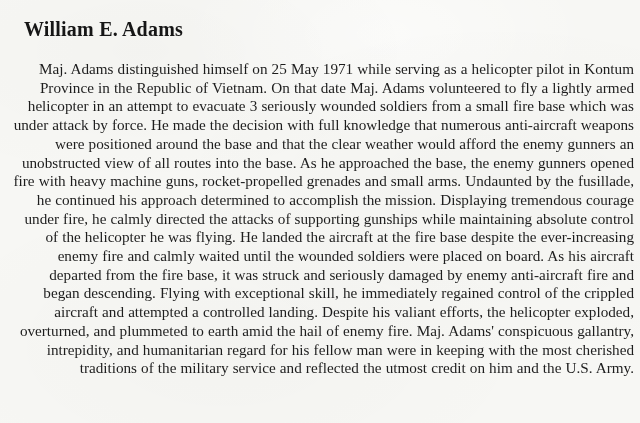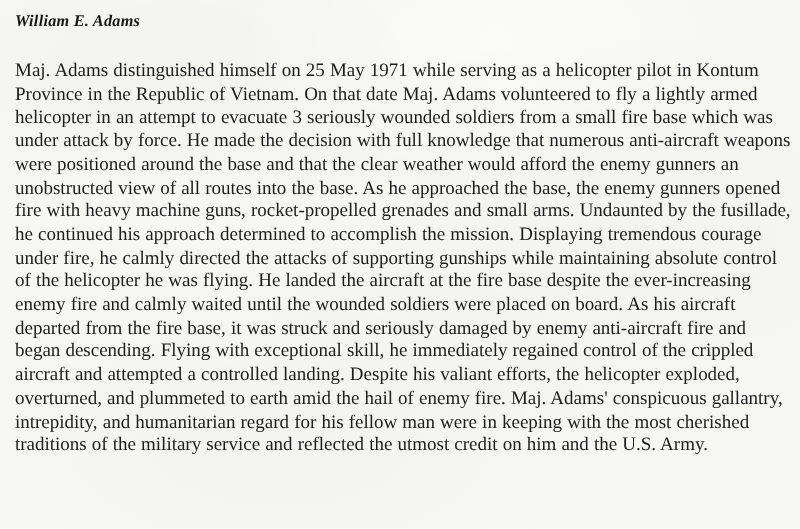--- a/index.html
+++ b/index.html
@@ -21,42 +21,41 @@
     
     background-image:
       radial-gradient(ellipse 420px 200px at 22% 12%, rgba(0,0,0,0.016), rgba(0,0,0,0) 70%),
       radial-gradient(ellipse 500px 260px at 78% 45%, rgba(0,0,0,0.014), rgba(0,0,0,0) 70%),
       radial-gradient(ellipse 460px 240px at 35% 82%, rgba(0,0,0,0.015), rgba(0,0,0,0) 70%),
       radial-gradient(ellipse 300px 160px at 60% 8%, rgba(255,255,255,0.5), rgba(255,255,255,0) 70%);
     color: #1b1b1b;
     padding: 7px 8px 0 12px;
   }
   .doc-title {
-    margin: 0;
-    font-size: 13px;
+    margin: 12px;
+    font-size: 20px;
     font-weight: bold;
     letter-spacing: 0.2px;
     line-height: 20px;
     color: #161616;
-    font-style: italic;
   }
   .doc-heading {
     margin: 20px 0 0 0;
     font-size: 16.5px;
     font-weight: bold;
     letter-spacing: 0.2px;
     line-height: 20px;
     color: #161616;
   }
   .doc-body {
     margin: 21px 0 0 0;
     width: 622px;
     font-size: 15.2px;
     line-height: 18.7px;
-    text-align: left;
+    text-align: right;
     color: #1d1d1d;
     word-spacing: 0.3px;
   }
 </style>
 </head>
 <body>
 
 <div class="scan-page">
   <h1 class="doc-title">William E. Adams</h1>
   <p class="doc-body">Maj. Adams distinguished himself on 25 May 1971 while serving as a helicopter pilot in Kontum Province in the Republic of Vietnam. On that date Maj. Adams volunteered to fly a lightly armed helicopter in an attempt to evacuate 3 seriously wounded soldiers from a small fire base which was under attack by force. He made the decision with full knowledge that numerous anti-aircraft weapons were positioned around the base and that the clear weather would afford the enemy gunners an unobstructed view of all routes into the base. As he approached the base, the enemy gunners opened fire with heavy machine guns, rocket-propelled grenades and small arms. Undaunted by the fusillade, he continued his approach determined to accomplish the mission. Displaying tremendous courage under fire, he calmly directed the attacks of supporting gunships while maintaining absolute control of the helicopter he was flying. He landed the aircraft at the fire base despite the ever-increasing enemy fire and calmly waited until the wounded soldiers were placed on board. As his aircraft departed from the fire base, it was struck and seriously damaged by enemy anti-aircraft fire and began descending. Flying with exceptional skill, he immediately regained control of the crippled aircraft and attempted a controlled landing. Despite his valiant efforts, the helicopter exploded, overturned, and plummeted to earth amid the hail of enemy fire. Maj. Adams' conspicuous gallantry, intrepidity, and humanitarian regard for his fellow man were in keeping with the most cherished traditions of the military service and reflected the utmost credit on him and the U.S. Army.</p>

